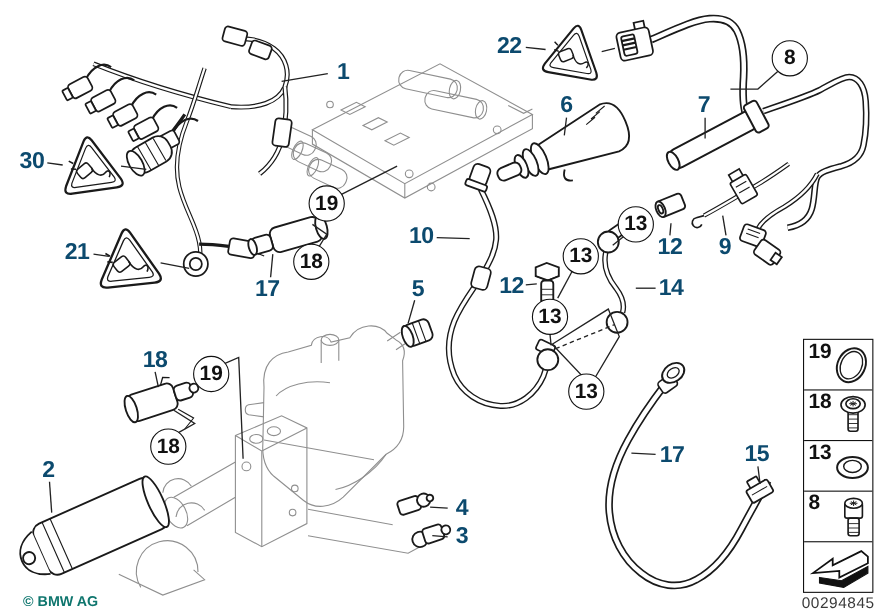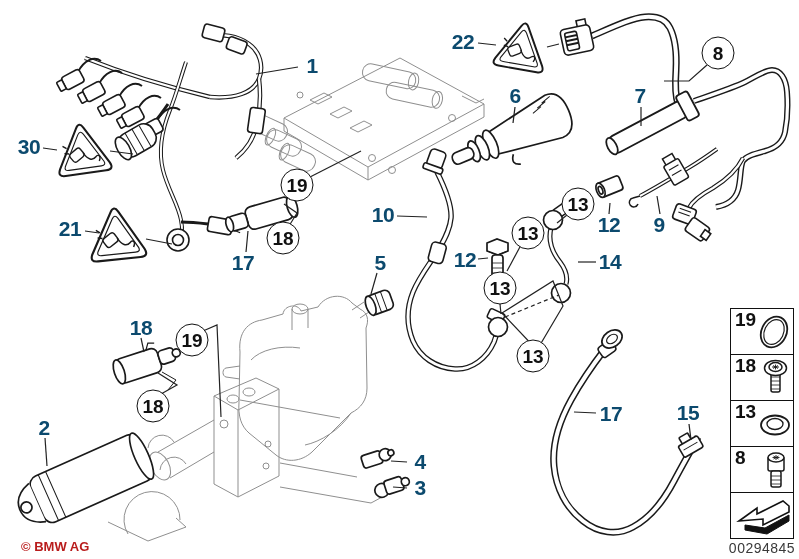--- a/index.html
+++ b/index.html
@@ -12,21 +12,21 @@
   .circled{position:absolute;width:33px;height:33px;border:1.8px solid #111;border-radius:50%;
            background:#fff;display:flex;align-items:center;justify-content:center;
            font:bold 19px "Liberation Sans",sans-serif;color:#111;
            transform:translate(-50%,-50%);box-sizing:border-box;}
   .legend{position:absolute;left:730px;top:308px;width:64px;background:#fff;
           border:1.6px solid #111;box-sizing:border-box;}
   .legend-box{position:relative;height:45px;border-bottom:1.6px solid #111;}
   .legend-box:last-child{border-bottom:none;}
   .legend-label{position:absolute;left:4px;top:0px;font:bold 19px "Liberation Sans",sans-serif;color:#111;}
   .legend-icon{position:absolute;right:0px;top:2px;}
-  .copyright{position:absolute;left:21px;top:539px;font:bold 13px "Liberation Sans",sans-serif;color:#b91c1c;}
+  .copyright{position:absolute;left:21px;top:539px;font:bold 13px "Liberation Sans",sans-serif;color:#0f766e;}
   .docnum{position:absolute;left:712px;top:540px;width:100px;text-align:center;
           font:14px "Liberation Sans",sans-serif;color:#3a3a3a;letter-spacing:0.5px;}
 </style>
 </head>
 <body>
 
 <svg id="art" width="799" height="559" viewBox="0 0 799 559">
   <defs>
     <g id="warn-tri">
       <path d="M-4,-26 L-27,15 Q-31,23 -22,23 L22,23 Q31,23 27,15 L4,-26 Q0,-33 -4,-26 Z" fill="#fff" stroke="#1a1a1a" stroke-width="2.2"></path>

